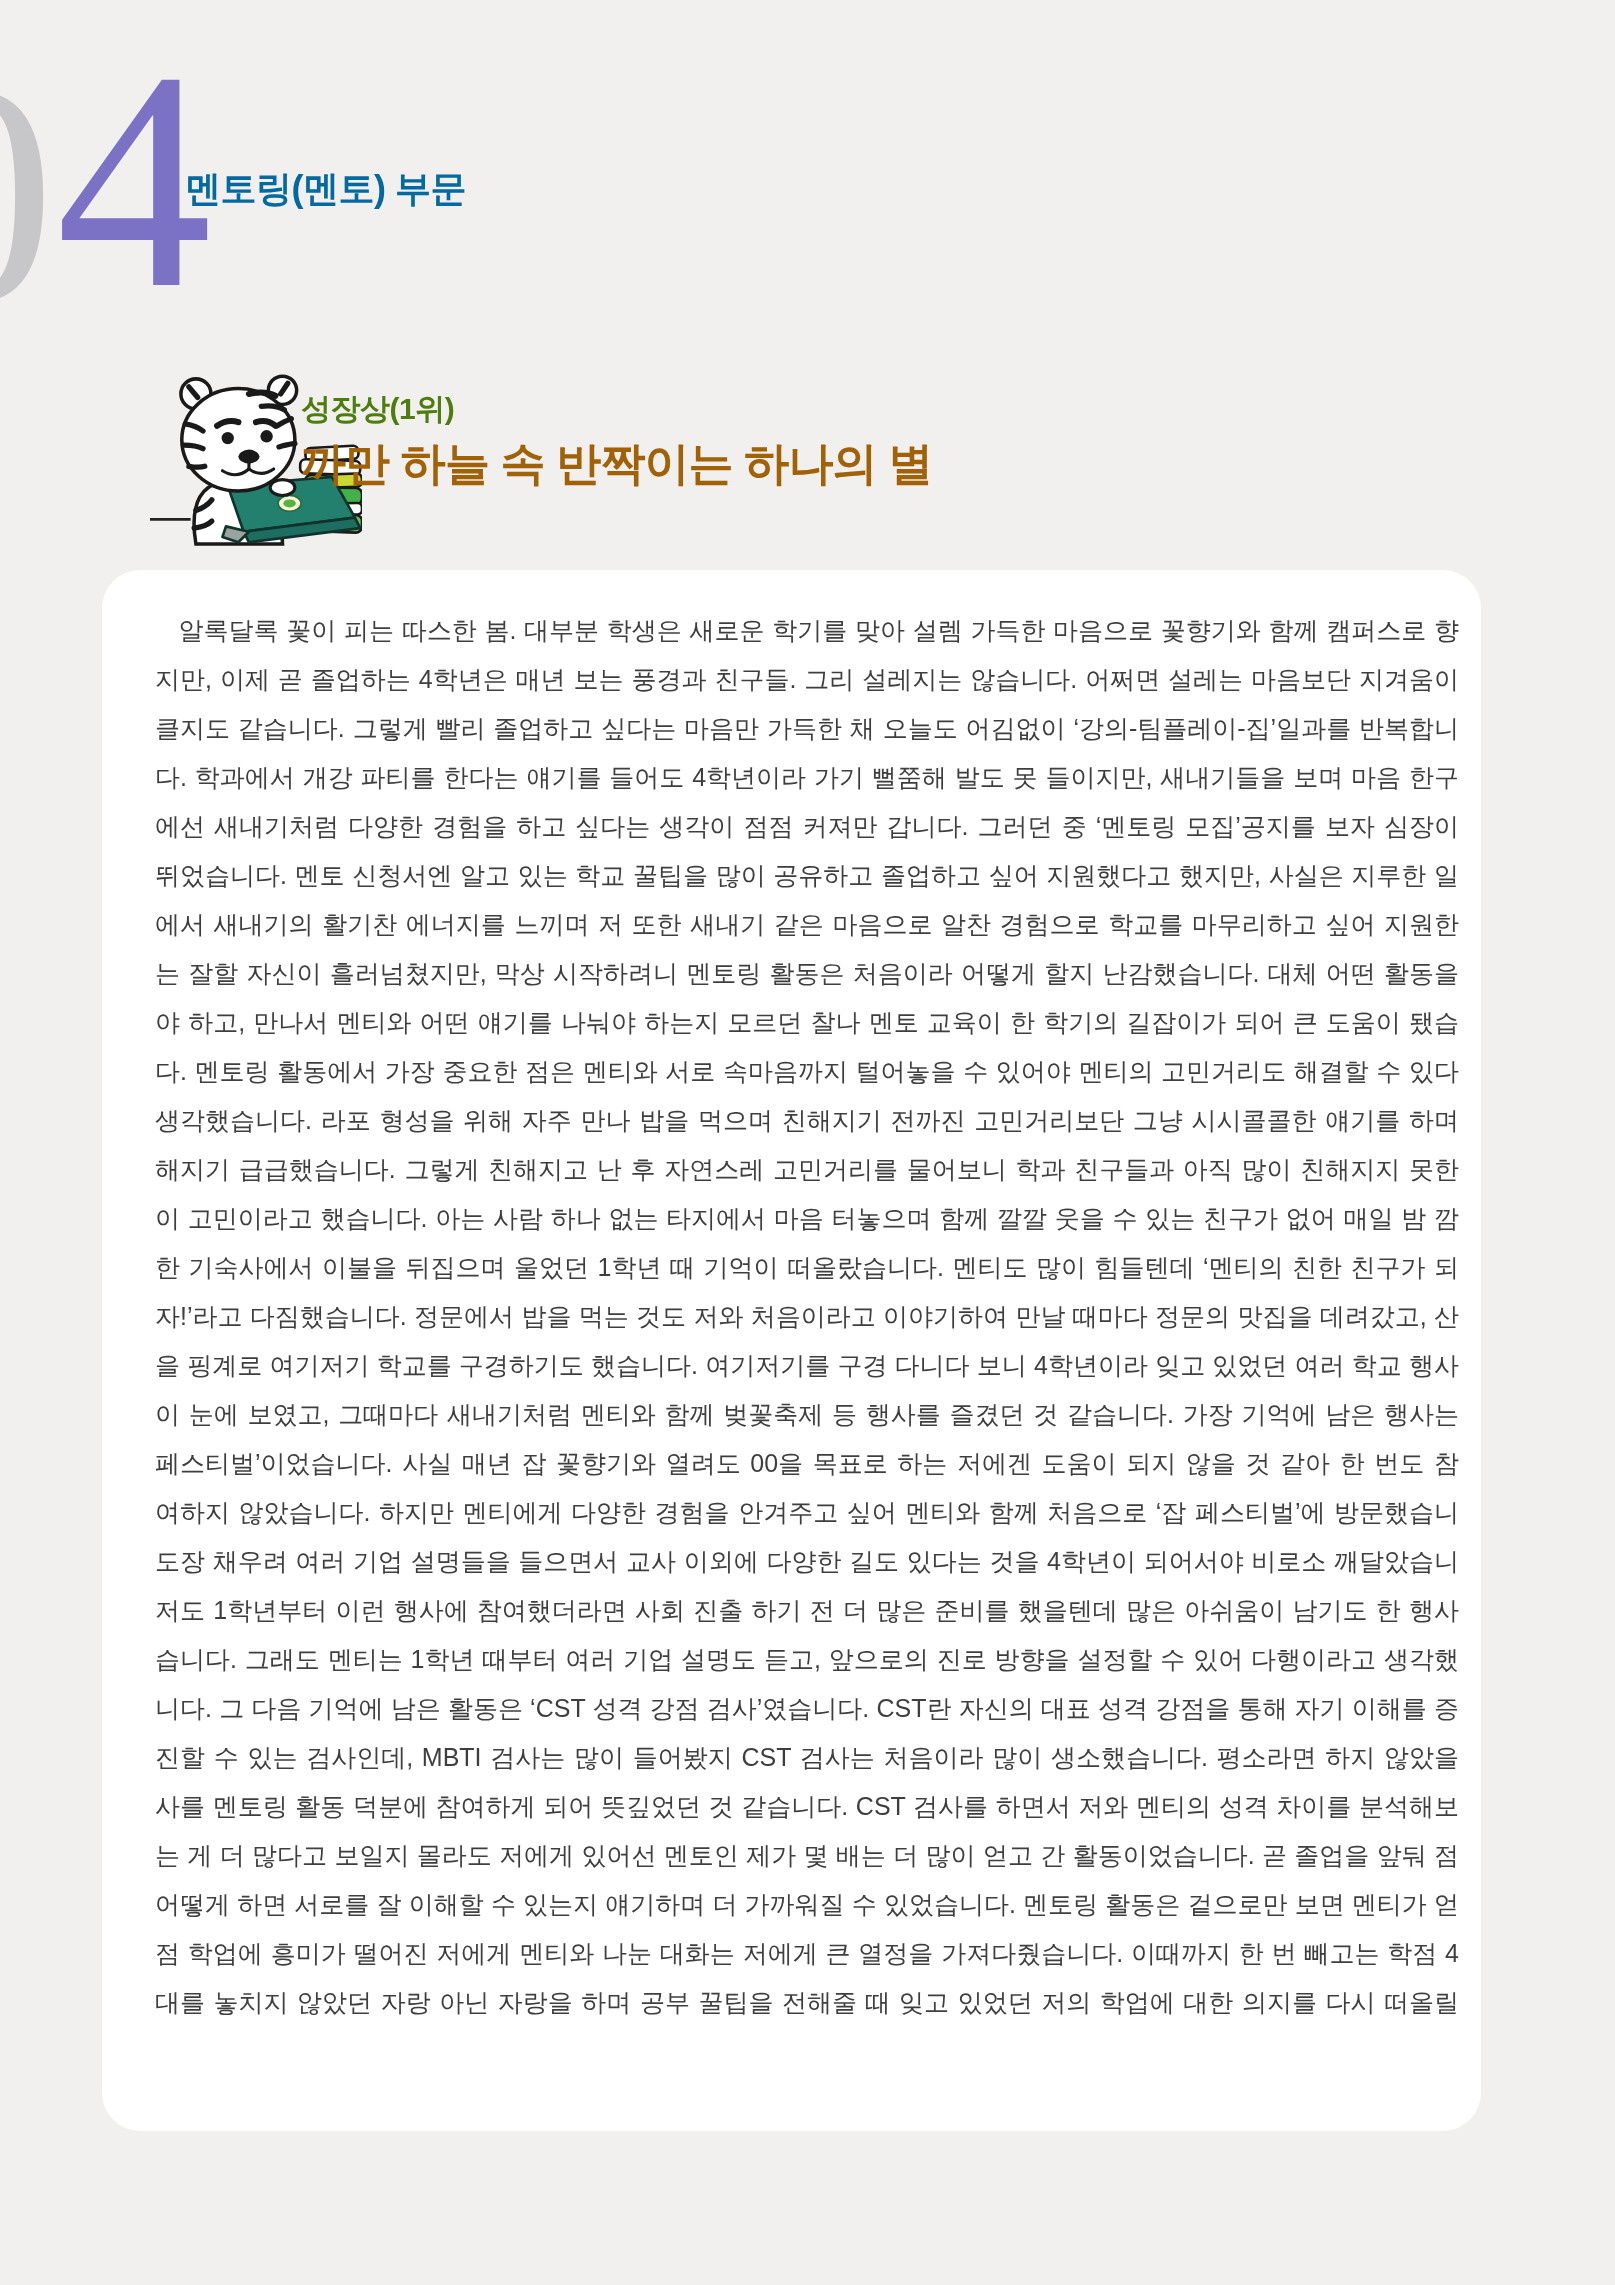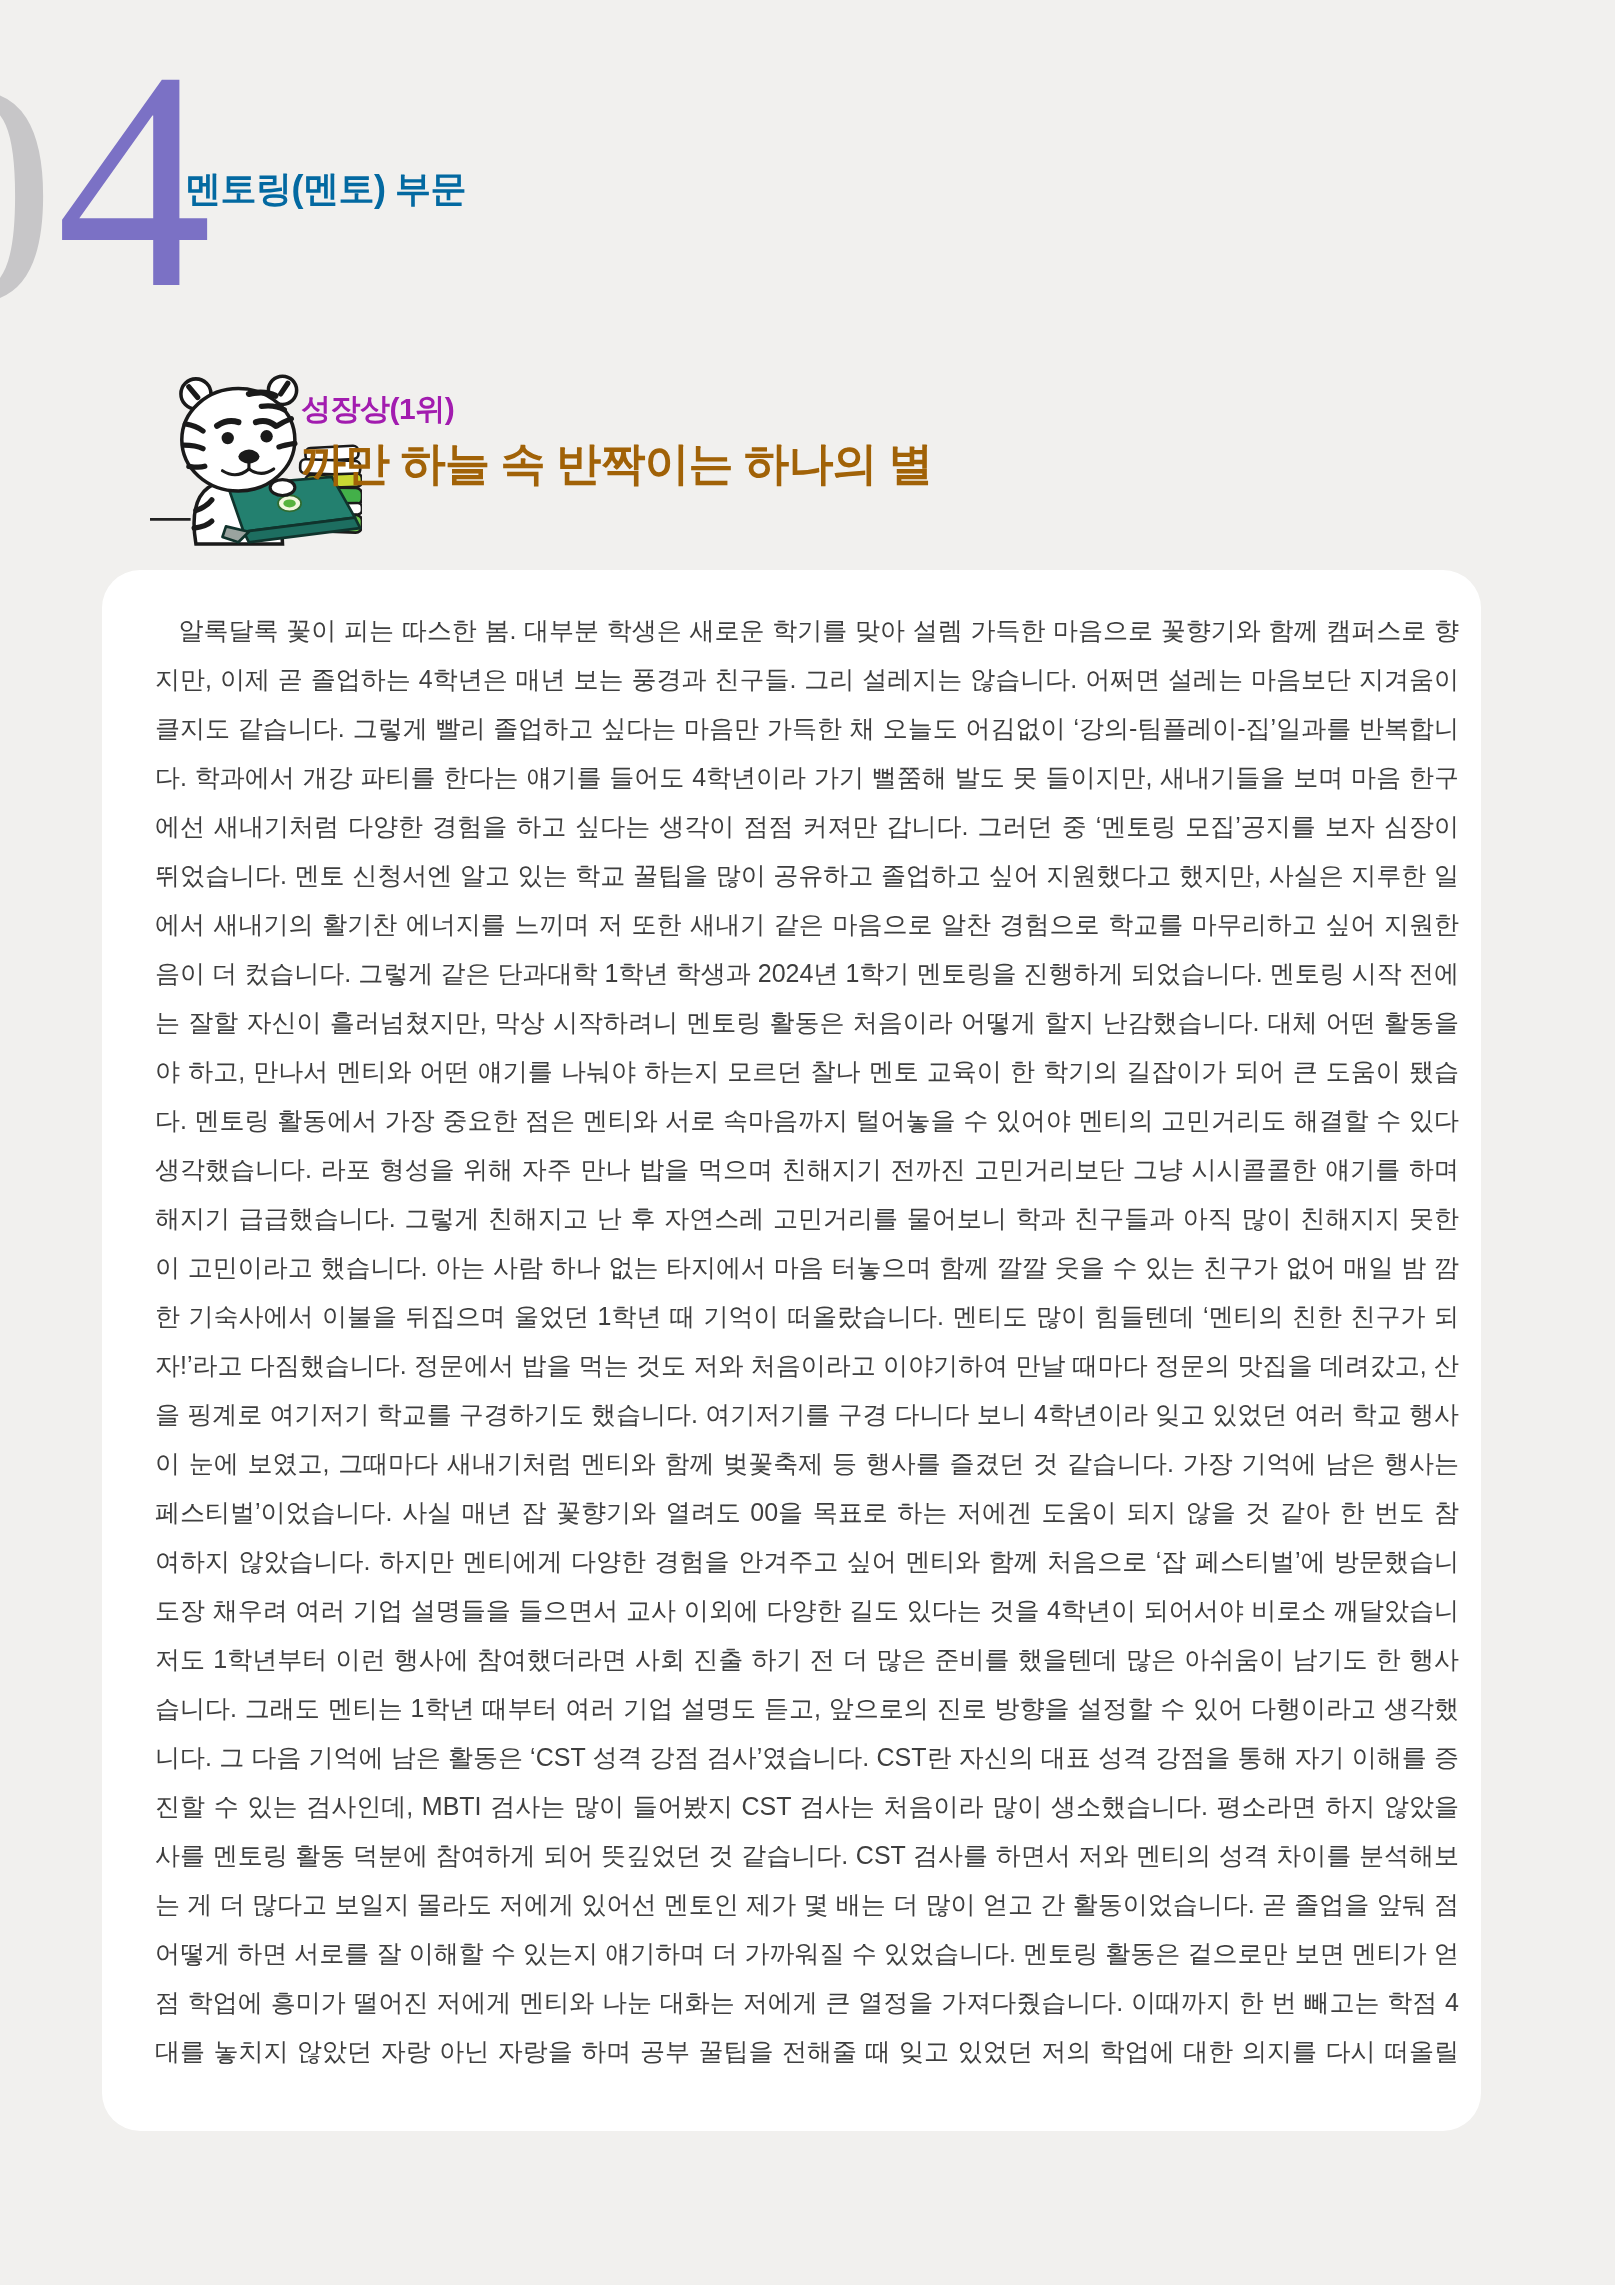--- a/index.html
+++ b/index.html
@@ -33,21 +33,21 @@
     letter-spacing: -0.5px;
   }
   
   .mascot { position: absolute; left: 150px; top: 369px; width: 212px; height: 177px; }
   
   .award-category {
     position: absolute;
     left: 301px; top: 389px;
     font-size: 30px;
     font-weight: 700;
-    color: #a21caf;
+    color: #4d7c0f;
     letter-spacing: -0.5px;
     text-align: right;
   }
   .award-title {
     position: absolute;
     left: 301px; top: 434px;
     margin: 0;
     font-size: 45px;
     font-weight: 800;
     color: #a16207;
@@ -166,21 +166,20 @@
   <div class="essay-card">
     <div class="essay">
 
     <p class="essay-line">알록달록 꽃이 피는 따스한 봄. 대부분 학생은 새로운 학기를 맞아 설렘 가득한 마음으로 꽃향기와 함께 캠퍼스로 향하</p>
         <p class="essay-line">지만, 이제 곧 졸업하는 4학년은 매년 보는 풍경과 친구들. 그리 설레지는 않습니다. 어쩌면 설레는 마음보단 지겨움이 더</p>
         <p class="essay-line">클지도 같습니다. 그렇게 빨리 졸업하고 싶다는 마음만 가득한 채 오늘도 어김없이 ‘강의-팀플레이-집’일과를 반복합니</p>
         <p class="essay-line">다. 학과에서 개강 파티를 한다는 얘기를 들어도 4학년이라 가기 뻘쭘해 발도 못 들이지만, 새내기들을 보며 마음 한구석</p>
         <p class="essay-line">에선 새내기처럼 다양한 경험을 하고 싶다는 생각이 점점 커져만 갑니다. 그러던 중 ‘멘토링 모집’공지를 보자 심장이 쿵쿵</p>
         <p class="essay-line">뛰었습니다. 멘토 신청서엔 알고 있는 학교 꿀팁을 많이 공유하고 졸업하고 싶어 지원했다고 했지만, 사실은 지루한 일상</p>
         <p class="essay-line">에서 새내기의 활기찬 에너지를 느끼며 저 또한 새내기 같은 마음으로 알찬 경험으로 학교를 마무리하고 싶어 지원한 마</p>
-        <p class="essay-line">음이 더 컸습니다. 그렇게 같은 단과대학 1학년 학생과 2024년 1학기 멘토링을 진행하게 되었습니다. 멘토링 시작 전에</p>
         <p class="essay-line">는 잘할 자신이 흘러넘쳤지만, 막상 시작하려니 멘토링 활동은 처음이라 어떻게 할지 난감했습니다. 대체 어떤 활동을 해</p>
         <p class="essay-line">야 하고, 만나서 멘티와 어떤 얘기를 나눠야 하는지 모르던 찰나 멘토 교육이 한 학기의 길잡이가 되어 큰 도움이 됐습니</p>
         <p class="essay-line">다. 멘토링 활동에서 가장 중요한 점은 멘티와 서로 속마음까지 털어놓을 수 있어야 멘티의 고민거리도 해결할 수 있다고</p>
         <p class="essay-line">생각했습니다. 라포 형성을 위해 자주 만나 밥을 먹으며 친해지기 전까진 고민거리보단 그냥 시시콜콜한 얘기를 하며 친</p>
         <p class="essay-line">해지기 급급했습니다. 그렇게 친해지고 난 후 자연스레 고민거리를 물어보니 학과 친구들과 아직 많이 친해지지 못한 점</p>
         <p class="essay-line">이 고민이라고 했습니다. 아는 사람 하나 없는 타지에서 마음 터놓으며 함께 깔깔 웃을 수 있는 친구가 없어 매일 밤 깜깜</p>
         <p class="essay-line">한 기숙사에서 이불을 뒤집으며 울었던 1학년 때 기억이 떠올랐습니다. 멘티도 많이 힘들텐데 ‘멘티의 친한 친구가 되어주</p>
         <p class="essay-line">자!’라고 다짐했습니다. 정문에서 밥을 먹는 것도 저와 처음이라고 이야기하여 만날 때마다 정문의 맛집을 데려갔고, 산책</p>
         <p class="essay-line">을 핑계로 여기저기 학교를 구경하기도 했습니다. 여기저기를 구경 다니다 보니 4학년이라 잊고 있었던 여러 학교 행사들</p>
         <p class="essay-line">이 눈에 보였고, 그때마다 새내기처럼 멘티와 함께 벚꽃축제 등 행사를 즐겼던 것 같습니다. 가장 기억에 남은 행사는 ‘잡</p>

